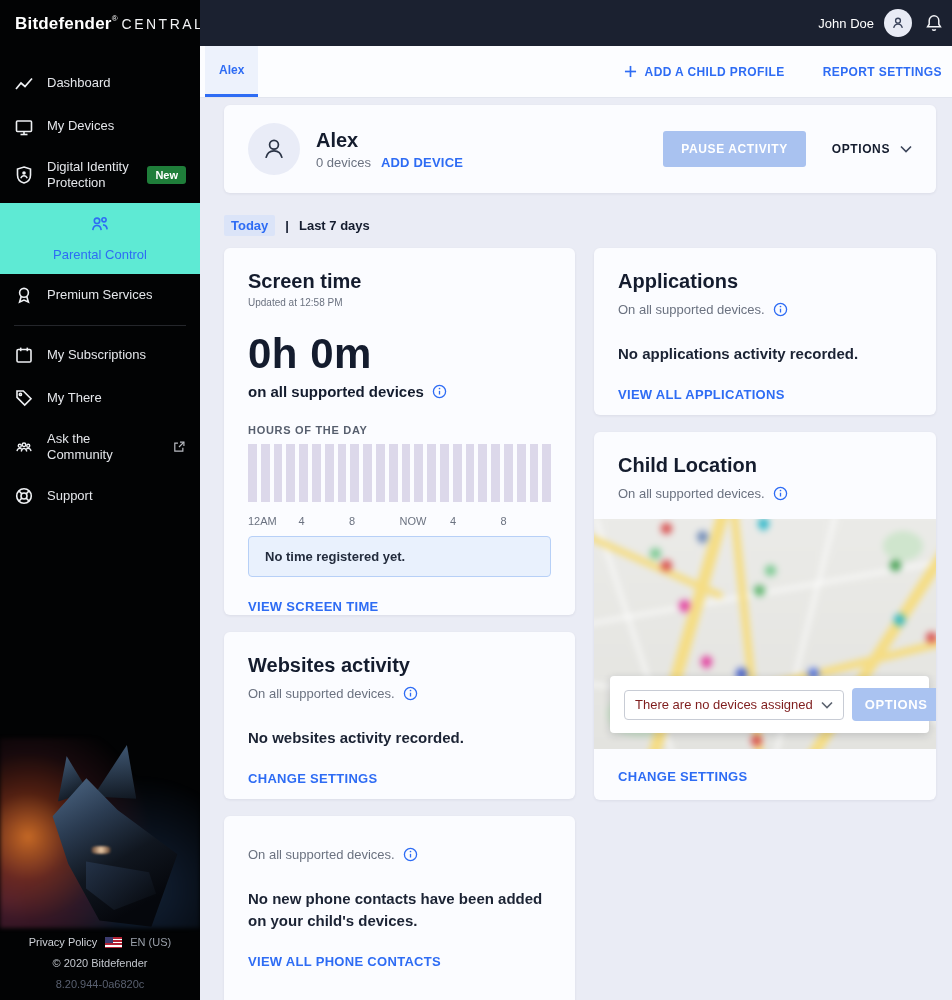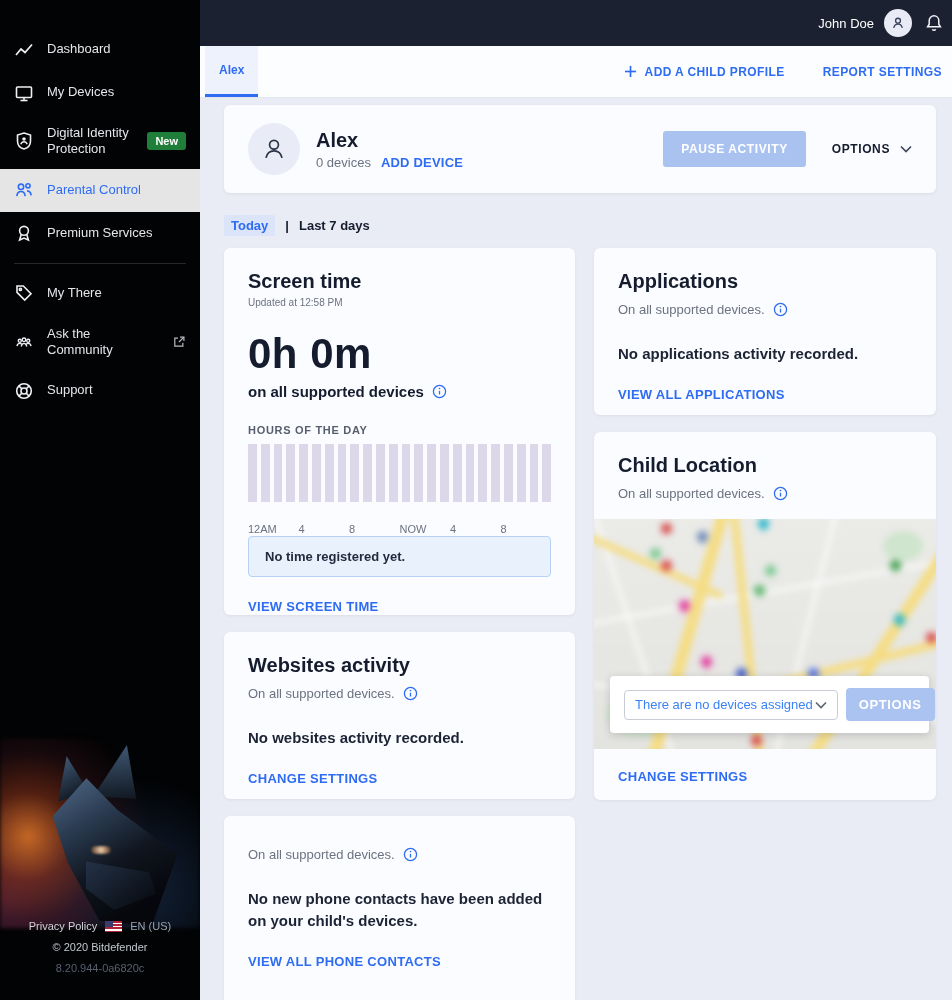--- a/index.html
+++ b/index.html
@@ -15,21 +15,21 @@
   
   .sidebar { position:relative; width:200px; flex:0 0 200px; background:#020304; color:#e4e6ea; z-index:3; overflow:hidden; }
   .logo { padding:14px 0 0 15px; white-space:nowrap; }
   .logo .b { font-size:17px; font-weight:bold; color:#fff; letter-spacing:.2px; }
   .logo .r { font-size:8px; color:#fff; vertical-align:top; }
   .logo .c { font-size:14px; color:#f2f3f5; letter-spacing:2.5px; margin-left:4px; font-weight:400; }
   .nav { margin-top:28px; position:relative; z-index:2; }
   .nav-item { display:flex; align-items:center; gap:13px; padding:11px 14px; min-height:43px;
               font-size:13px; color:#e4e6ea; cursor:pointer; position:relative; }
   .nav-item .ico { width:20px; height:20px; flex:0 0 20px; display:flex; align-items:center; justify-content:center; color:#eef0f3; }
-  .nav-item.active { background:#e5e5e5; color:#2e6cf4; }
+  .nav-item.active { background:#5eead4; color:#2e6cf4;flex-direction:column; }
   .nav-item.active .ico { color:#2e6cf4; }
   .nav-label { line-height:1.25; }
   .badge { margin-left:auto; background:#1f7e3a; color:#fff; font-size:11px; font-weight:bold;
            padding:3px 8px; border-radius:3px; }
   .ext { margin-left:auto; color:#b9bcc2; width:14px; height:14px; }
   .nav-divider { height:1px; background:#24262b; margin:8px 14px; }
 
   
   .wolf { position:absolute; left:0; bottom:72px; width:200px; height:190px; pointer-events:none; }
   .wolf-glow { position:absolute; inset:0;
@@ -44,21 +44,21 @@
     box-shadow:0 0 18px rgba(80,130,190,.35); }
   .wolf-ear1, .wolf-ear2 { position:absolute; background:linear-gradient(160deg,#46607e,#0a0f16);
     clip-path:polygon(8% 100%, 52% 0, 100% 86%); }
   .wolf-ear1 { left:96px; top:6px;  width:46px; height:58px; transform:rotate(14deg); }
   .wolf-ear2 { left:52px; top:18px; width:34px; height:44px; transform:rotate(-8deg); }
   .wolf-snout { position:absolute; left:86px; top:118px; width:70px; height:54px;
     background:linear-gradient(140deg,#25344a,#05070b); clip-path:polygon(0 10%, 90% 30%, 100% 70%, 40% 100%, 0 60%); }
   .wolf-spark { position:absolute; left:88px; top:108px; width:26px; height:8px; border-radius:50%;
     background:radial-gradient(circle, rgba(255,220,180,.95), rgba(255,160,90,.4) 60%, transparent 75%); filter:blur(1px); }
 
-  .side-footer { position:absolute; left:0; bottom:16px; width:200px; padding:8px 0 10px; text-align:center; z-index:4; }
+  .side-footer { position:absolute; left:0; bottom:0; width:200px; padding:8px 0 10px; text-align:center; z-index:4; }
   .foot-row { display:flex; align-items:center; justify-content:center; gap:8px; font-size:11px; color:#cfd2d8; }
   .flag { position:relative; width:17px; height:11px; background:repeating-linear-gradient(#b22234 0 1.6px, #fff 1.6px 3.2px); flex:0 0 17px; }
   .flag::before { content:""; position:absolute; left:0; top:0; width:8px; height:6px; background:#3c3b6e; }
   .foot-lang { color:#9aa0aa; }
   .foot-copy { margin-top:9px; font-size:11px; color:#c3c7ce; }
   .foot-ver { margin-top:9px; font-size:11px; color:#596070; }
 
   
   .main { flex:1; display:flex; flex-direction:column; min-width:0; }
   .topbar { height:46px; flex:0 0 46px; background:#1b2130; display:flex; align-items:center; justify-content:flex-end; gap:12px; padding-right:8px; }
@@ -111,21 +111,21 @@
 
   
   .st-card { height:367px; overflow:hidden; }
   .st-updated { margin-top:4px; font-size:10px; color:#6b7280; }
   .st-total { margin-top:22px; font-size:42px; font-weight:bold; color:#141c2e; letter-spacing:.5px; }
   .st-scope { margin-top:5px; display:flex; align-items:center; gap:8px; font-size:15px; font-weight:bold; color:#141c2e; }
   .st-chart-label { margin-top:24px; font-size:11px; font-weight:bold; color:#565e6d; letter-spacing:.7px; }
   .bars { margin-top:8px; height:58px; display:flex; gap:4px; align-items:stretch; }
   .bar { flex:1; background:#dcd8ea; }
   .axis { position:relative; height:16px; margin-top:5px; }
-  .tick { position:absolute; top:16px; font-size:11px; color:#6b7280; white-space:nowrap; }
+  .tick { position:absolute; top:8px; font-size:11px; color:#6b7280; white-space:nowrap; }
   .notice { margin-top:13px; background:#e9f1fd; border:1px solid #b7d0f7; border-radius:4px;
             padding:12px 16px; font-size:13px; color:#232c3d; font-weight:bold; }
 
   
   .loc-card { height:368px; overflow:hidden; display:flex; flex-direction:column; }
   .loc-head { padding:22px 24px 18px; }
   .map { position:relative; height:230px; flex:0 0 230px; overflow:hidden; background:#e8e8e5; }
   .map-art { position:absolute; inset:-8px; filter:blur(3px); background:linear-gradient(#ebebe8,#e3e3df); }
   .road { position:absolute; background:#f5dd85; }
   .road.r1 { width:12px; height:150%; left:26%; top:-20%; transform:rotate(16deg); }
@@ -139,39 +139,42 @@
   .street { position:absolute; background:rgba(255,255,255,.85); }
   .street.s1 { width:140%; height:3px; left:-10%; top:30%; transform:rotate(-10deg); }
   .street.s2 { width:3px; height:120%; left:60%; top:-5%; transform:rotate(14deg); }
   .street.s3 { width:120%; height:3px; left:-5%; top:78%; transform:rotate(6deg); }
   .street.s4 { width:3px; height:110%; left:14%; top:0; transform:rotate(-18deg); }
   .pin { position:absolute; width:11px; height:11px; border-radius:50% 50% 50% 0; transform:rotate(-45deg); filter:blur(1.5px); }
   .pin.round { border-radius:50%; transform:none; }
   .map-panel { position:absolute; left:16px; right:7px; bottom:16px; background:#fff; border-radius:4px;
                box-shadow:0 2px 8px rgba(20,28,46,.18); padding:12px 14px; display:flex; gap:8px; align-items:center; }
   .fake-select { flex:1; height:30px; border:1px solid #c8ccd5; border-radius:4px; display:flex; align-items:center;
-                 padding:0 10px; font-size:13px; color:#3b82f6; cursor:pointer; gap:2px; }
+                 padding:0 10px; font-size:13px; color:#7f1d1d; cursor:pointer; gap:8px; }
   .fake-select .sel-label { flex:1; white-space:nowrap; overflow:hidden; }
   .sel-chev { width:12px; height:8px; color:#5c6370; flex:0 0 12px; }
   .btn-locate { background:#aac3f1; color:#fff; border:none; font-family:inherit; font-size:13px; font-weight:bold;
                 letter-spacing:.6px; padding:9px 13px; border-radius:4px; cursor:pointer; }
   .loc-foot { padding:20px 24px; }
   .loc-foot .card-link { margin-top:0; }
 
   .app-card, .web-card { height:167px; overflow:hidden; }
   .contacts-card { min-height:190px; }
 
   svg { display:block; }
 </style>
 </head>
 <body>
 
 <div class="screen">
 
   <div class="sidebar">
+    <div class="logo">
+      <span class="b">Bitdefender</span><span class="r">®</span><span class="c">CENTRAL</span>
+    </div>
 
     <div class="nav">
       <div class="nav-item">
         <span class="ico">
           <svg width="20" height="20" viewBox="0 0 20 20" fill="none" stroke="currentColor" stroke-width="1.7">
               <polyline points="2,15 7,9 11,12.5 18,4.5"></polyline>
             </svg>
         </span>
         <span class="nav-label">Dashboard</span>
       </div>
@@ -216,20 +219,30 @@
           <svg width="20" height="20" viewBox="0 0 20 20" fill="none" stroke="currentColor" stroke-width="1.6">
               <circle cx="10" cy="7.8" r="4.4"></circle>
               <path d="M7.3 11.3L5.6 17l4.4-1.9 4.4 1.9-1.7-5.7"></path>
             </svg>
         </span>
         <span class="nav-label">Premium Services</span>
       </div>
 
       <div class="nav-divider"></div>
 
+      <div class="nav-item">
+        <span class="ico">
+          <svg width="20" height="20" viewBox="0 0 20 20" fill="none" stroke="currentColor" stroke-width="1.6">
+              <rect x="3" y="4.5" width="14" height="12.5" rx="1.3"></rect>
+              <line x1="6.7" y1="2.6" x2="6.7" y2="6.2"></line>
+              <line x1="13.3" y1="2.6" x2="13.3" y2="6.2"></line>
+            </svg>
+        </span>
+        <span class="nav-label">My Subscriptions</span>
+      </div>
 
       <div class="nav-item">
         <span class="ico">
           <svg width="20" height="20" viewBox="0 0 20 20" fill="none" stroke="currentColor" stroke-width="1.6">
               <path d="M3 9.3V3h6.3l7.7 7.7-6.3 6.3z"></path>
               <circle cx="6.4" cy="6.4" r="1.1"></circle>
             </svg>
         </span>
         <span class="nav-label">My There</span>
       </div>

